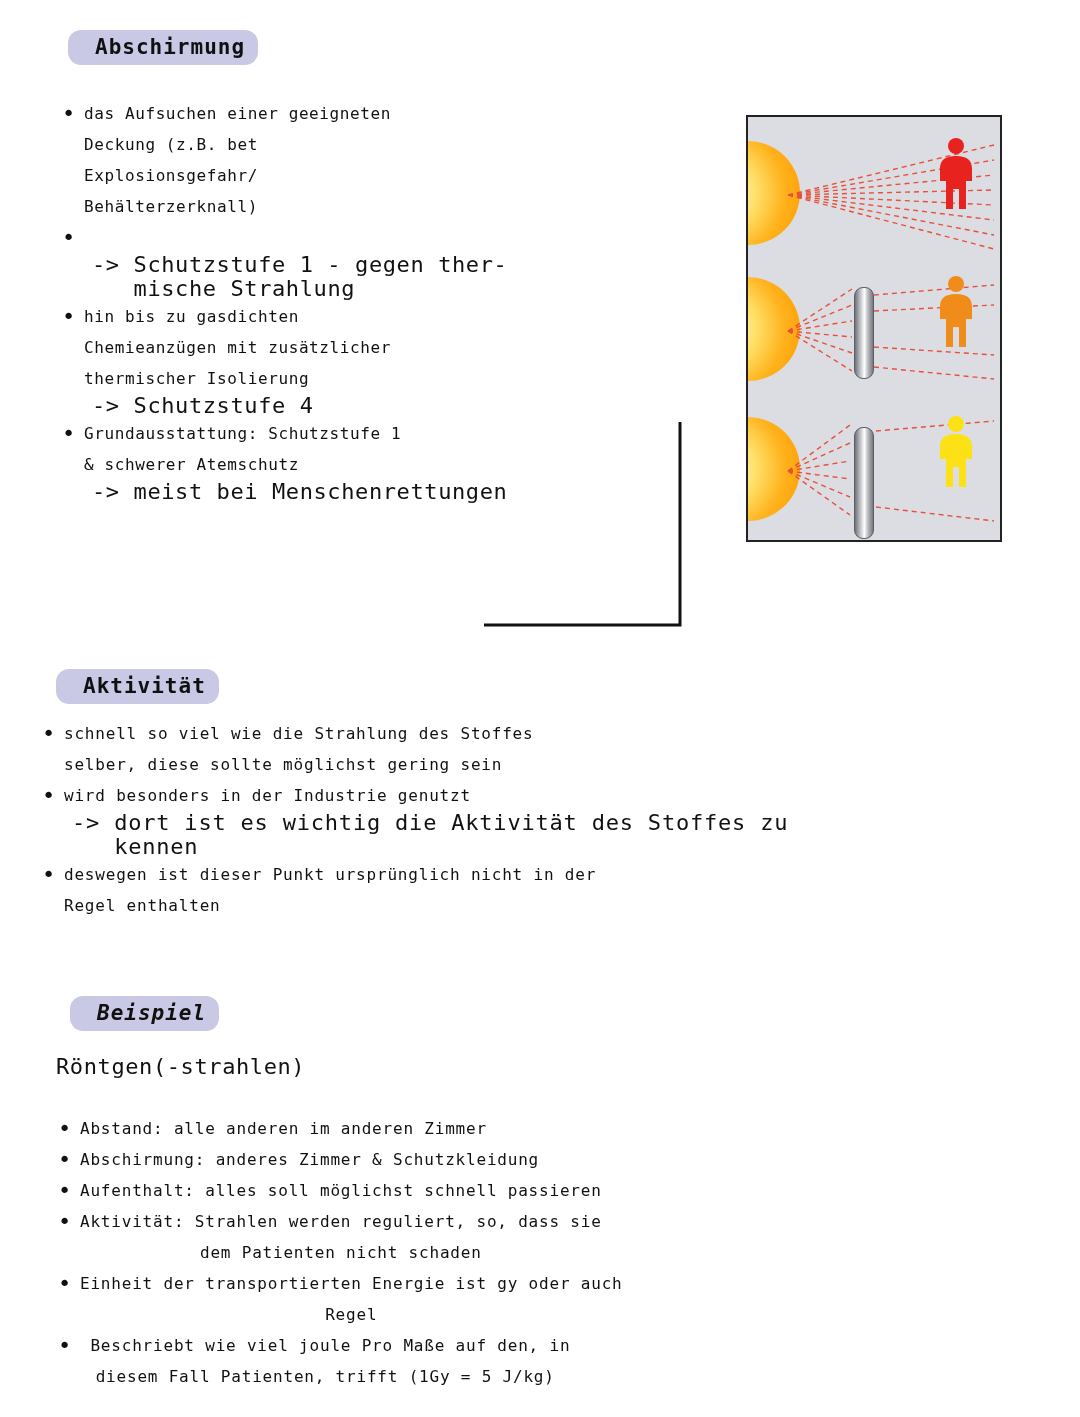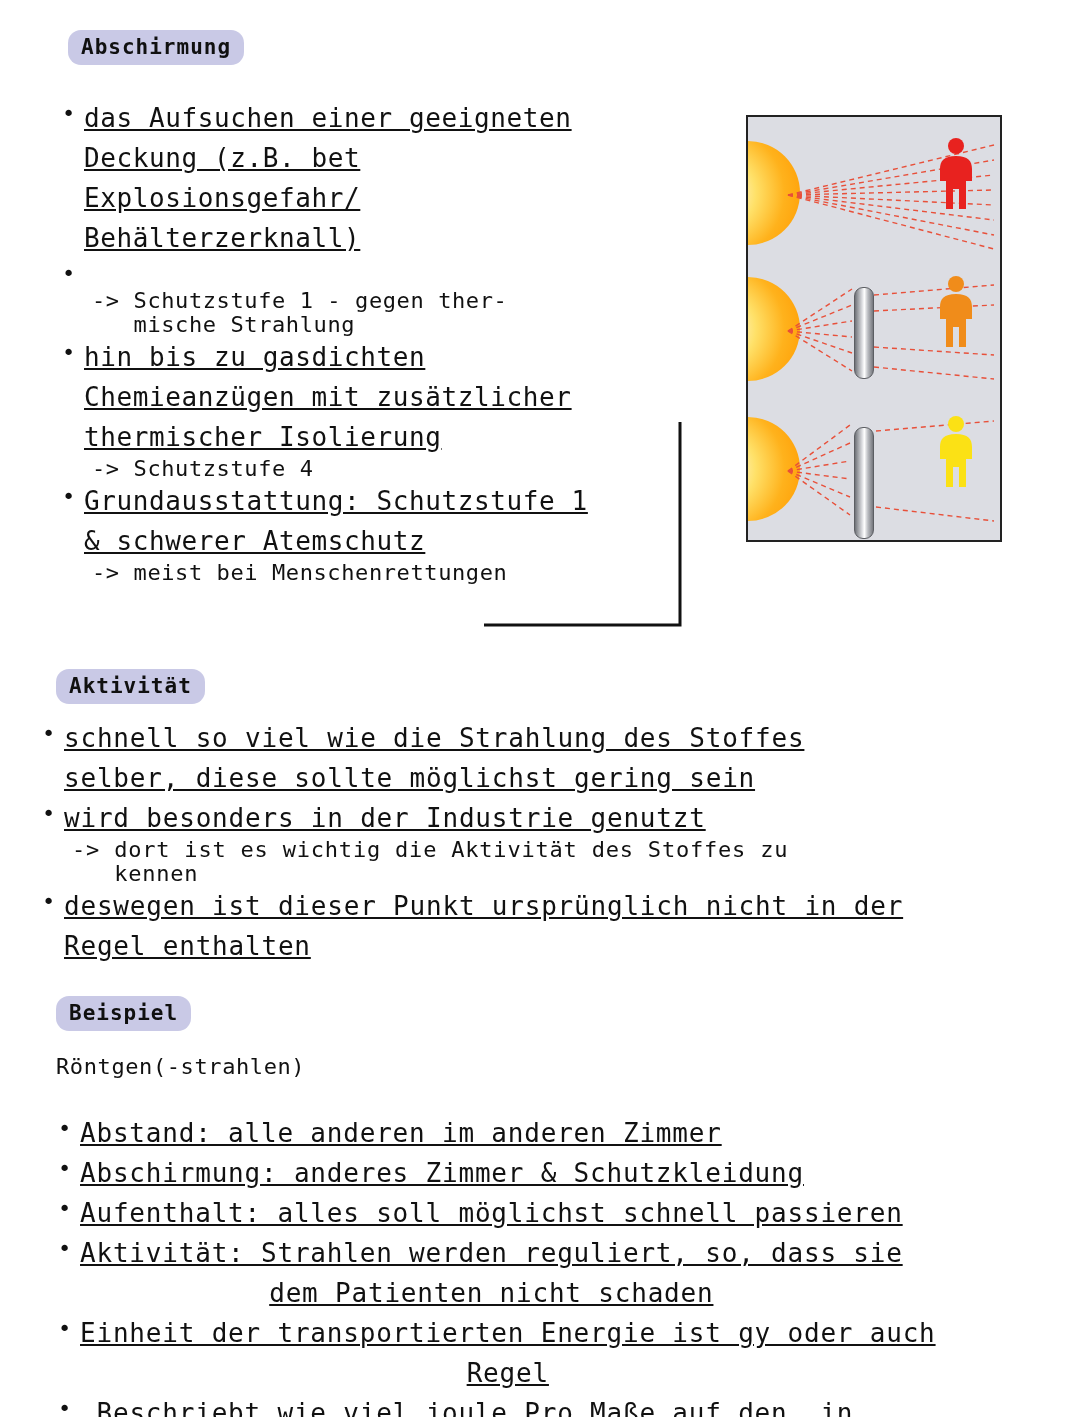--- a/index.html
+++ b/index.html
@@ -18,21 +18,21 @@
   }
 
   .section-chip {
     display: inline-block;
     background: #c9c9e6;
     color: #101010;
     font-family: "DejaVu Sans Mono", monospace;
     font-weight: bold;
     font-size: 21px;
     letter-spacing: 1px;
-    padding: 5px 13px 6px 13px;
+    padding: 5px 13px 6px 27px;
     border-radius: 13px;
   }
 
   
   #sec-abschirmung {
     position: absolute;
     left: 68px;
     top: 30px;
   }
 
@@ -49,25 +49,24 @@
     margin-bottom: 0px;
   }
   .bullet-dot {
     width: 22px;
     flex: 0 0 22px;
     font-size: 22px;
     line-height: 31px;
     text-align: left;
   }
   .bullet-text {
-    font-size: 26px;
-    line-height: 40px;
+    font-size: 16px;
+    line-height: 31px;
     letter-spacing: 0.6px;
     white-space: pre-wrap;
-    text-decoration: underline;
   }
   .sub-arrow {
     font-size: 22px;
     line-height: 24px;
     letter-spacing: 0.6px;
     white-space: pre-wrap;
     padding-left: 30px;
   }
 
   
@@ -142,22 +141,23 @@
     left: 42px;
     top: 718px;
     width: 960px;
   }
   #list-aktivitaet .bullet-text,
   #list-aktivitaet .sub-arrow { letter-spacing: 0.8px; }
 
   
   #sec-beispiel {
     position: absolute;
-    left: 56px;
+    left: 70px;
     top: 996px;
+    font-style: italic;
   }
   #beispiel-subtitle {
     position: absolute;
     left: 56px;
     top: 1054px;
     font-size: 22px;
     letter-spacing: 0.6px;
   }
   #list-beispiel {
     position: absolute;

